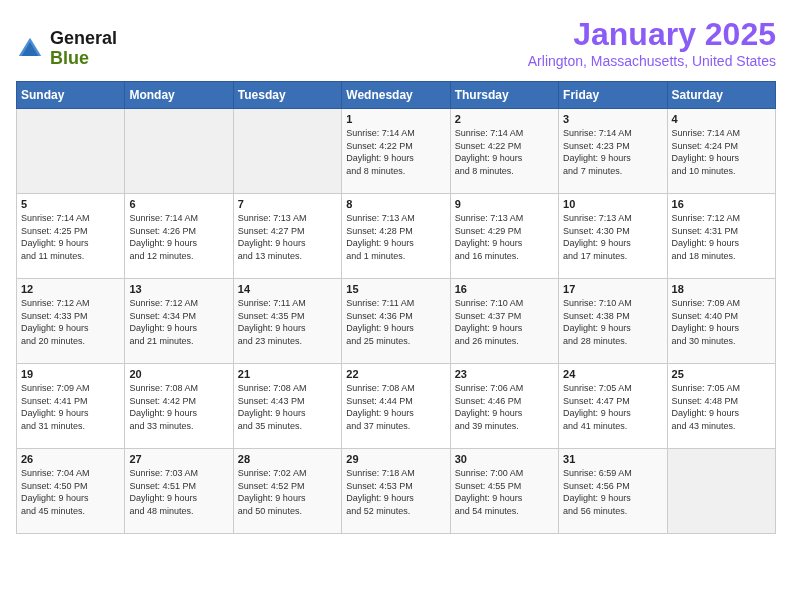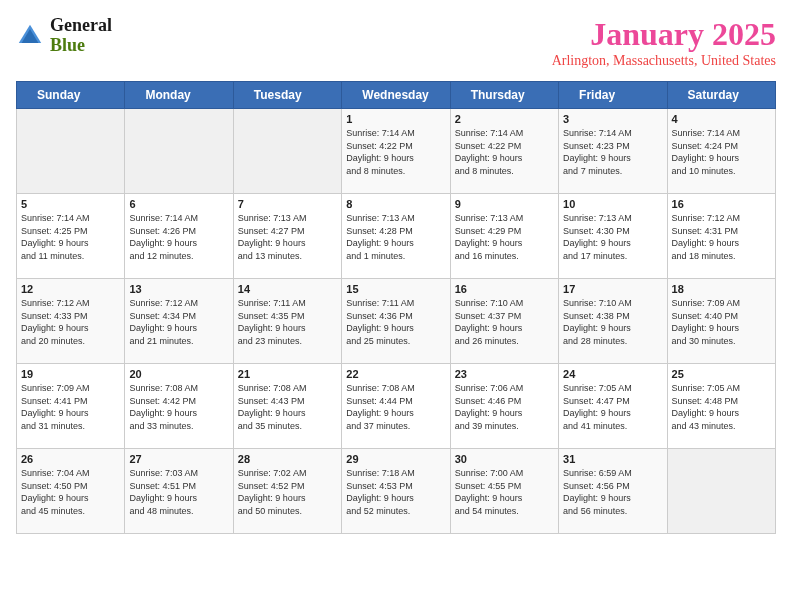--- a/index.html
+++ b/index.html
@@ -5,24 +5,23 @@
     * { margin: 0; padding: 0; box-sizing: border-box; }
     body {
       font-family: Arial, sans-serif;
       background: #fff;
       width: 792px;
       min-height: 612px;
       padding: 16px;
     }
     .header {
       display: flex;
-      align-items: flex-start;
+      align-items: flex-end;
       justify-content: space-between;
       margin-bottom: 12px;
-      font-family: Liberation Serif, serif;
     }
     .logo {
       display: flex;
       align-items: center;
       gap: 6px;
     }
     .logo-text {
       font-size: 18px;
       font-weight: bold;
       color: #1a1a1a;
@@ -34,37 +33,37 @@
     .logo-icon {
       width: 28px;
       height: 28px;
     }
     .title-block {
       text-align: right;
     }
     .main-title {
       font-size: 32px;
       font-weight: bold;
-      color: #ec4899;
+      color: #8b5cf6;
     }
     .subtitle {
       font-size: 14px;
-      color: #ef4444;
+      color: #8b5cf6;
     }
     table {
       width: 100%;
       border-collapse: collapse;
       table-layout: fixed;
     }
     thead th {
       background-color: #3a6eb5;
       color: #fff;
       font-size: 12px;
       font-weight: bold;
-      padding: 6px 20px;
+      padding: 6px 4px;
       text-align: left;
       border: 1px solid #2d5a9a;
     }
     tbody td {
       border: 1px solid #ccc;
       vertical-align: top;
       padding: 4px;
       font-size: 9.5px;
       color: #222;
       height: 85px;

